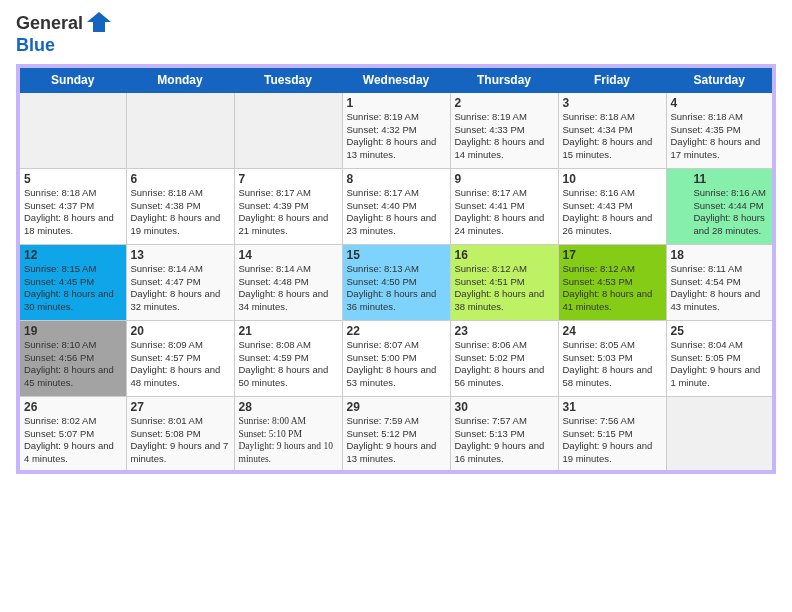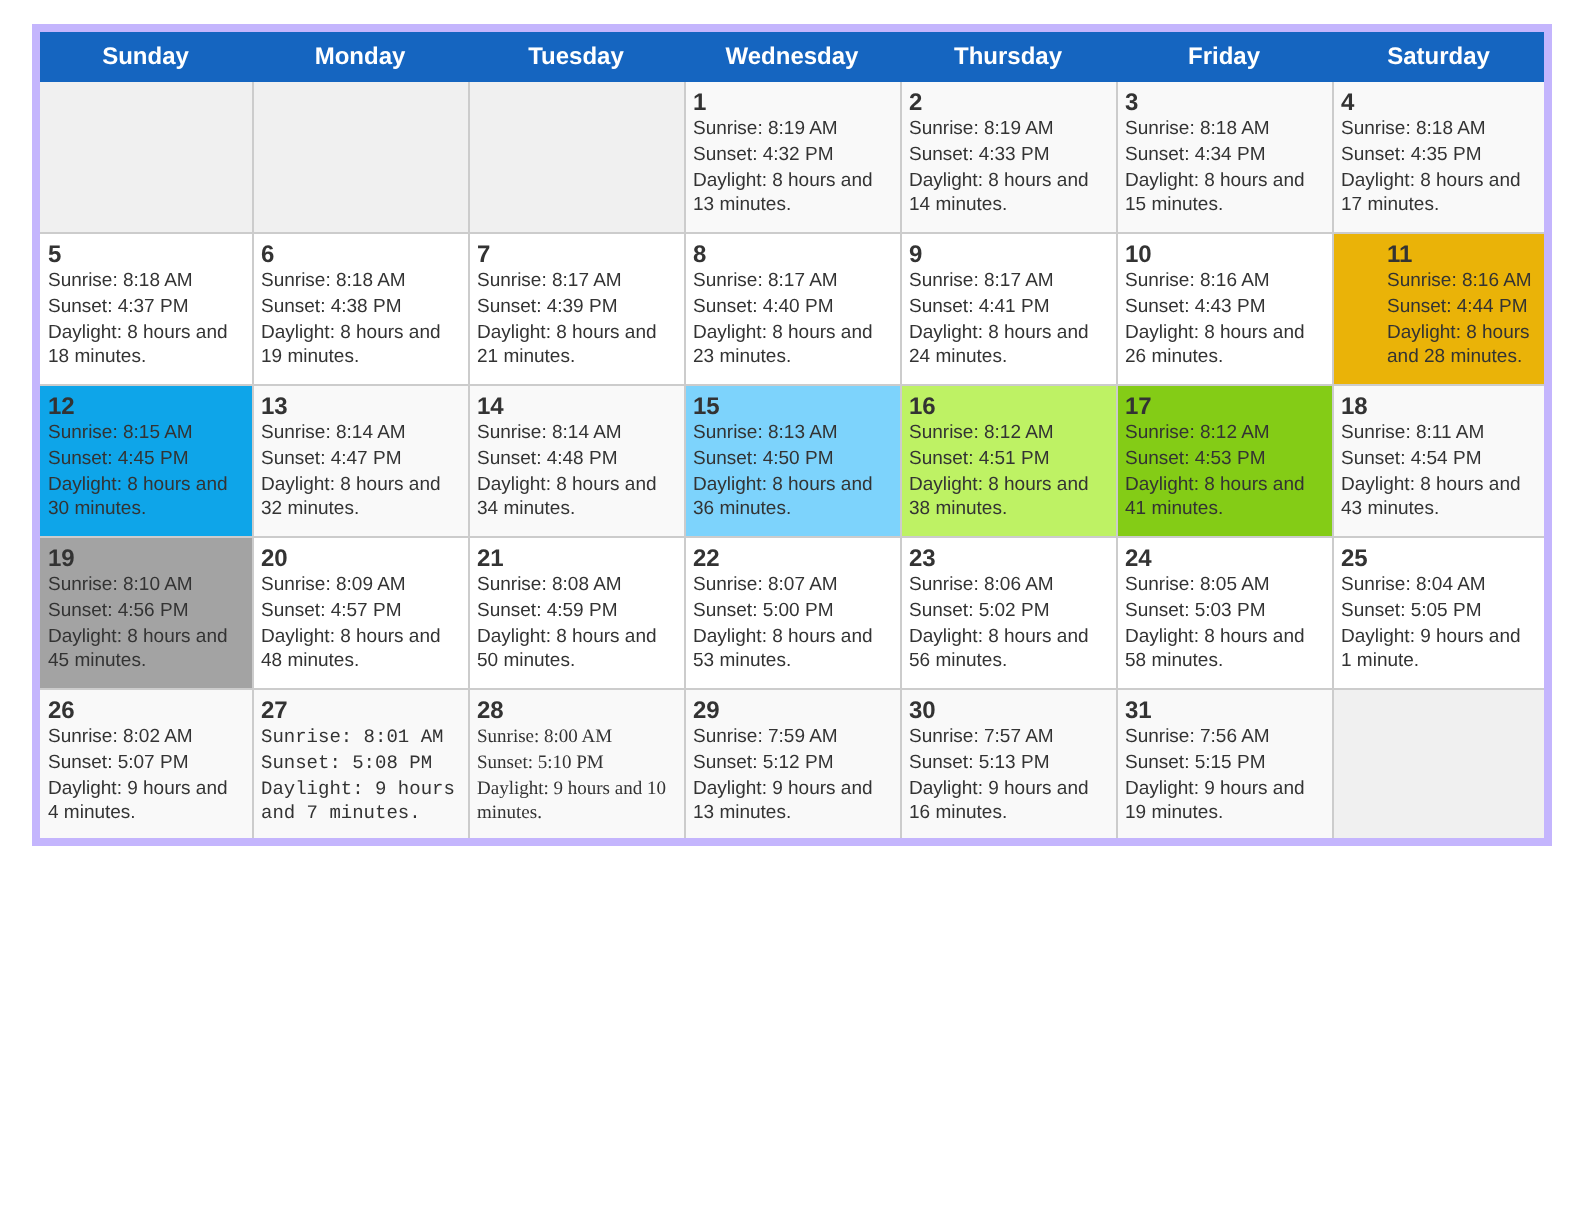--- a/index.html
+++ b/index.html
@@ -91,20 +91,38 @@
       line-height: 1.35;
     }
     .empty-cell {
       background: #f0f0f0 !important;
     }
   </style>
 </head>
 <body>
 
 <div class="page">
+  <div class="header">
+    <div class="logo">
+      <div>
+        <div class="logo-text">
+          <span class="logo-general">General</span><svg class="logo-icon" viewBox="0 0 28 28" style="display:inline-block;vertical-align:middle;margin-left:2px;margin-top:-4px">
+              <polygon points="14,4 26,14 20,14 20,24 8,24 8,14 2,14" fill="#1565C0"></polygon>
+            </svg>
+        </div>
+        <div class="logo-text">
+          <span class="logo-blue">Blue</span>
+        </div>
+      </div>
+    </div>
+    <div class="title-block">
+      <div class="month-title"></div>
+      <div class="location"></div>
+    </div>
+  </div>
 
   <table class="calendar">
     <thead>
       <tr>
       <th>Sunday</th>
           <th>Monday</th>
           <th>Tuesday</th>
           <th>Wednesday</th>
           <th>Thursday</th>
           <th>Friday</th>
@@ -171,21 +189,21 @@
             <div class="day-info" style="white-space: pre-line;">Sunrise: 8:17 AM
 Sunset: 4:41 PM
 Daylight: 8 hours and 24 minutes.</div>
           </td>
           <td style="background: rgb(255, 255, 255);">
             <span class="day-num">10</span>
             <div class="day-info" style="white-space: pre-line;">Sunrise: 8:16 AM
 Sunset: 4:43 PM
 Daylight: 8 hours and 26 minutes.</div>
           </td>
-          <td style="background: #eab308; padding-left: 27px;">
+          <td style="background: #86efac; padding-left: 27px;">
             <span class="day-num">11</span>
             <div class="day-info" style="white-space: pre-line;">Sunrise: 8:16 AM
 Sunset: 4:44 PM
 Daylight: 8 hours and 28 minutes.</div>
           </td>
         </tr>
         <tr>
           <td style="background: #0ea5e9;">
             <span class="day-num">12</span>
             <div class="day-info" style="white-space: pre-line;">Sunrise: 8:15 AM
@@ -275,21 +293,21 @@
         </tr>
         <tr>
           <td style="background: rgb(249, 249, 249);">
             <span class="day-num">26</span>
             <div class="day-info" style="white-space: pre-line;">Sunrise: 8:02 AM
 Sunset: 5:07 PM
 Daylight: 9 hours and 4 minutes.</div>
           </td>
           <td style="background: rgb(249, 249, 249);">
             <span class="day-num">27</span>
-            <div class="day-info" style="white-space: pre-line; font-family: Liberation Mono, monospace;">Sunrise: 8:01 AM
+            <div class="day-info" style="white-space: pre-line;">Sunrise: 8:01 AM
 Sunset: 5:08 PM
 Daylight: 9 hours and 7 minutes.</div>
           </td>
           <td style="background: rgb(249, 249, 249);">
             <span class="day-num">28</span>
             <div class="day-info" style="white-space: pre-line; font-family: Liberation Serif, serif;">Sunrise: 8:00 AM
 Sunset: 5:10 PM
 Daylight: 9 hours and 10 minutes.</div>
           </td>
           <td style="background: rgb(249, 249, 249);">

